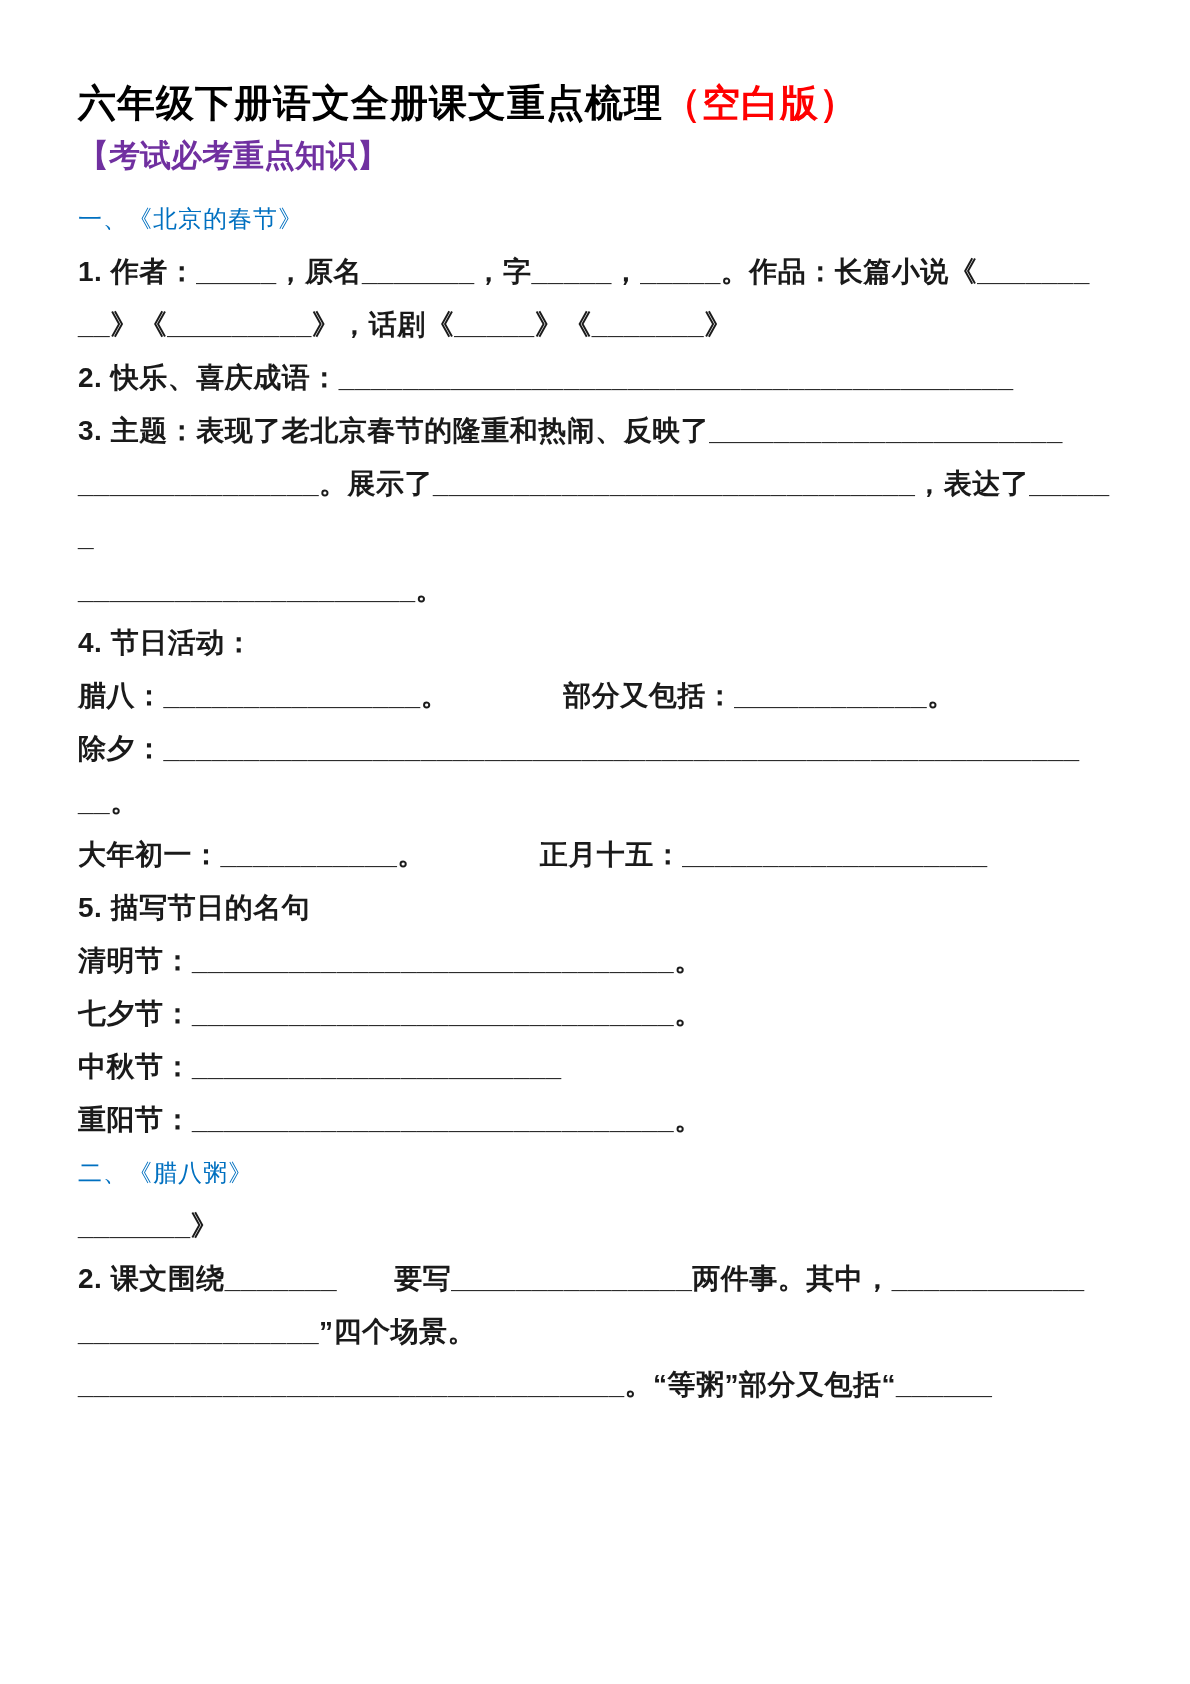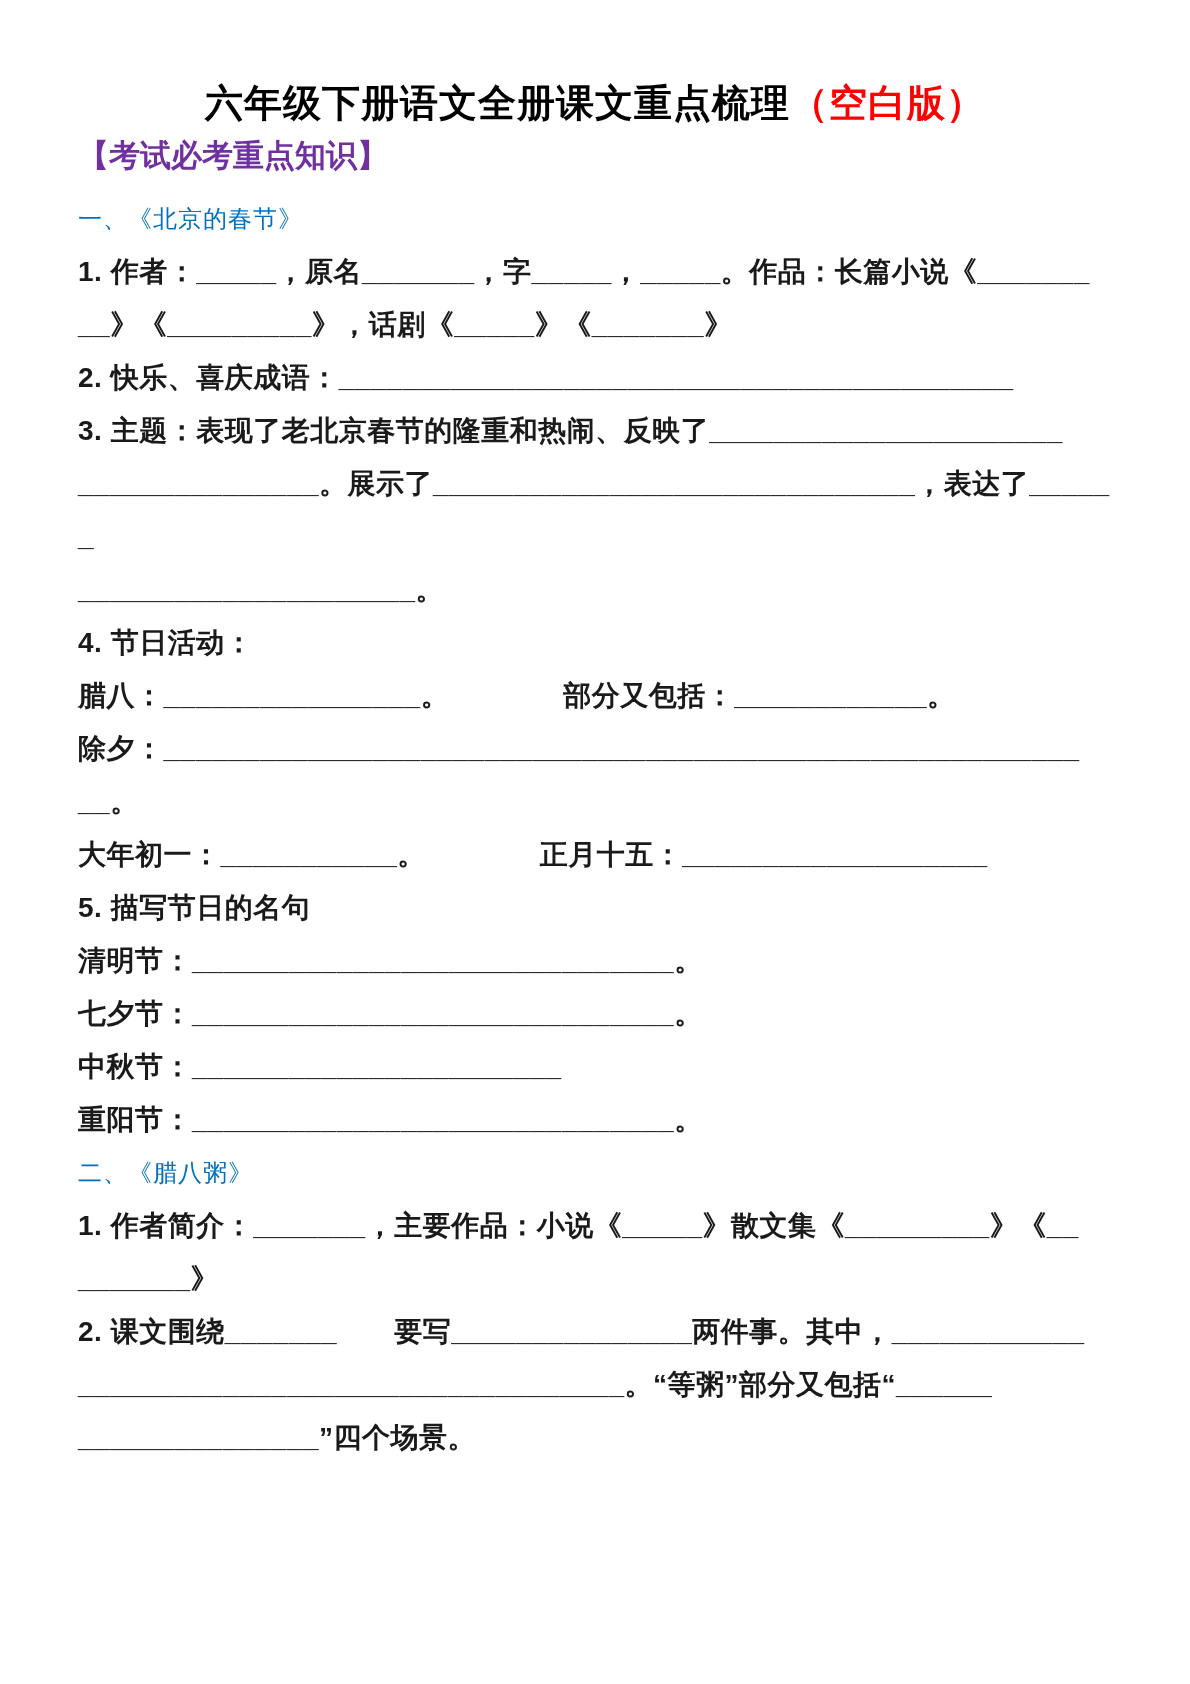--- a/index.html
+++ b/index.html
@@ -11,21 +11,21 @@
     color: var(--body-text, #111111);
     overflow: hidden;
   }
   .page {
     width: 1190px;
     height: 1684px;
     background: #ffffff;
     padding: 80px 78px 0 78px;
   }
   .title {
-    text-align: center;
+    text-align: left;
     font-size: 38px;
     font-weight: bold;
     color: var(--title-black, #000000);
     line-height: 1.25;
     letter-spacing: 1px;
     margin-bottom: 8px;
     white-space: nowrap;
   }
   .title .edition {
     color: var(--edition-red, #ff0000);
@@ -79,20 +79,19 @@
     <div class="line">大年初一：___________。　　　　正月十五：___________________</div>
     <div class="line">5. 描写节日的名句</div>
     <div class="line">清明节：______________________________。</div>
     <div class="line">七夕节：______________________________。</div>
     <div class="line">中秋节：_______________________</div>
     <div class="line">重阳节：______________________________。</div>
   </section>
 
   <section>
     <div class="sec-heading">二、《腊八粥》</div>
-    <div class="line">1. 作者简介：_______，主要作品：小说《_____》散文集《_________》《__</div>
     <div class="line">_______》</div>
     <div class="line">2. 课文围绕_______　　要写_______________两件事。其中，____________</div>
+    <div class="line">_______________”四个场景。</div>
     <div class="line">__________________________________。“等粥”部分又包括“______</div>
-    <div class="line">_______________”四个场景。</div>
   </section>
 
 </div>
 
 </body></html>

